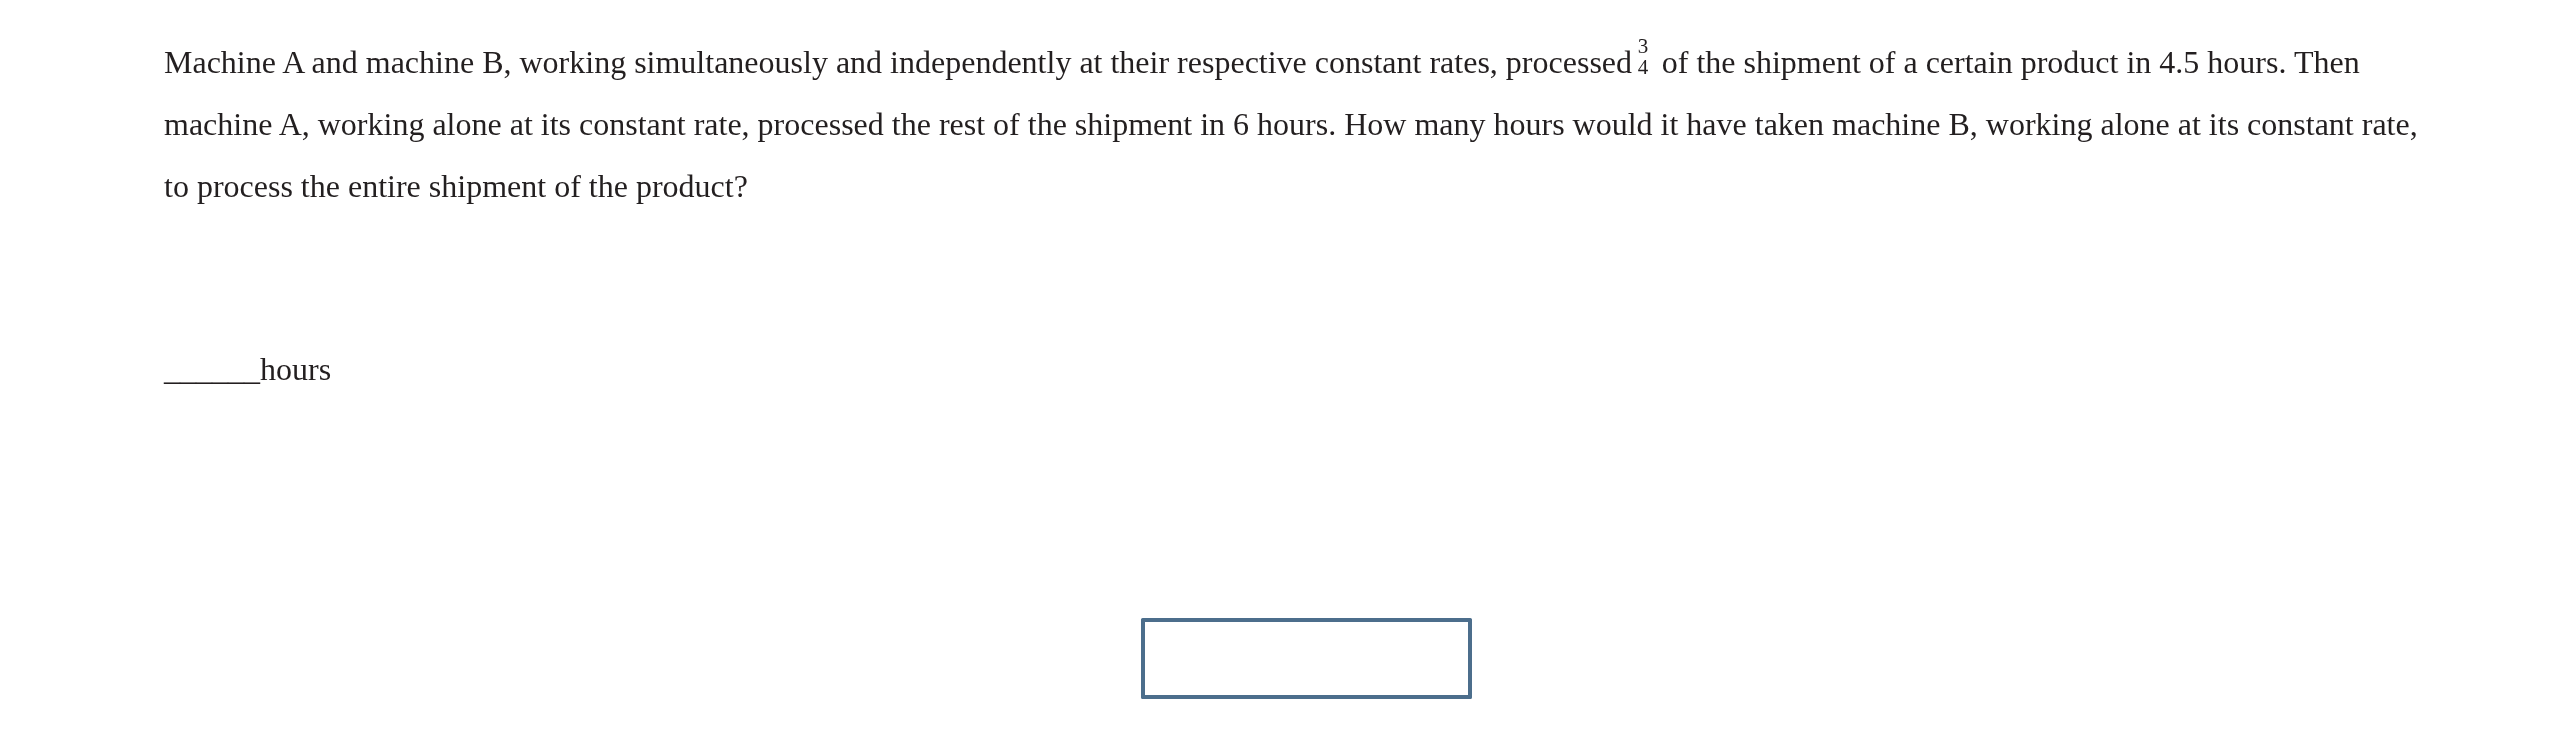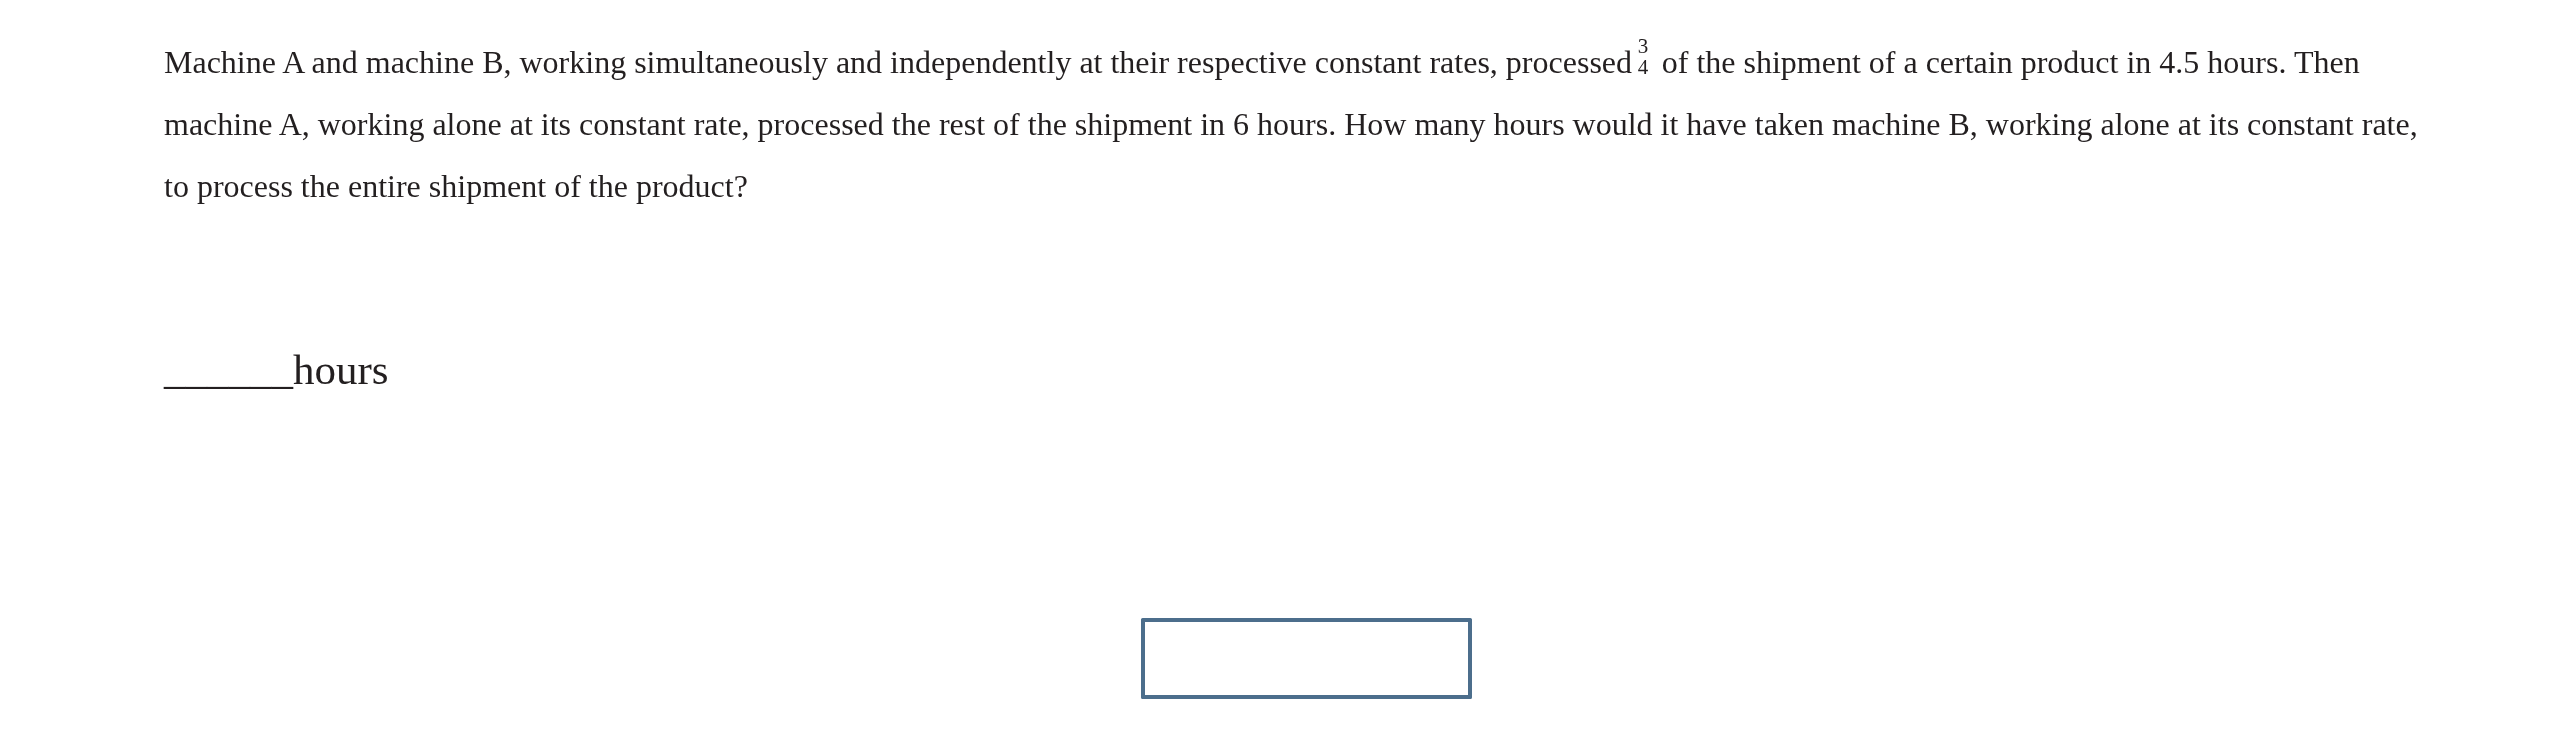--- a/index.html
+++ b/index.html
@@ -50,21 +50,21 @@
     padding: 0 1.6px;
   }
   .frac .den {
     display: block;
     padding: 0 1.6px;
   }
   .answer-line {
     position: absolute;
     left: 164px;
     top: 339px;
-    font-size: 43px;
+    font-size: 32px;
     line-height: 45px;
     color: #231f20;
     white-space: pre;
   }
   .answer-box {
     position: absolute;
     left: 1141px;
     top: 610px;
     width: 331px;
     height: 81px;

